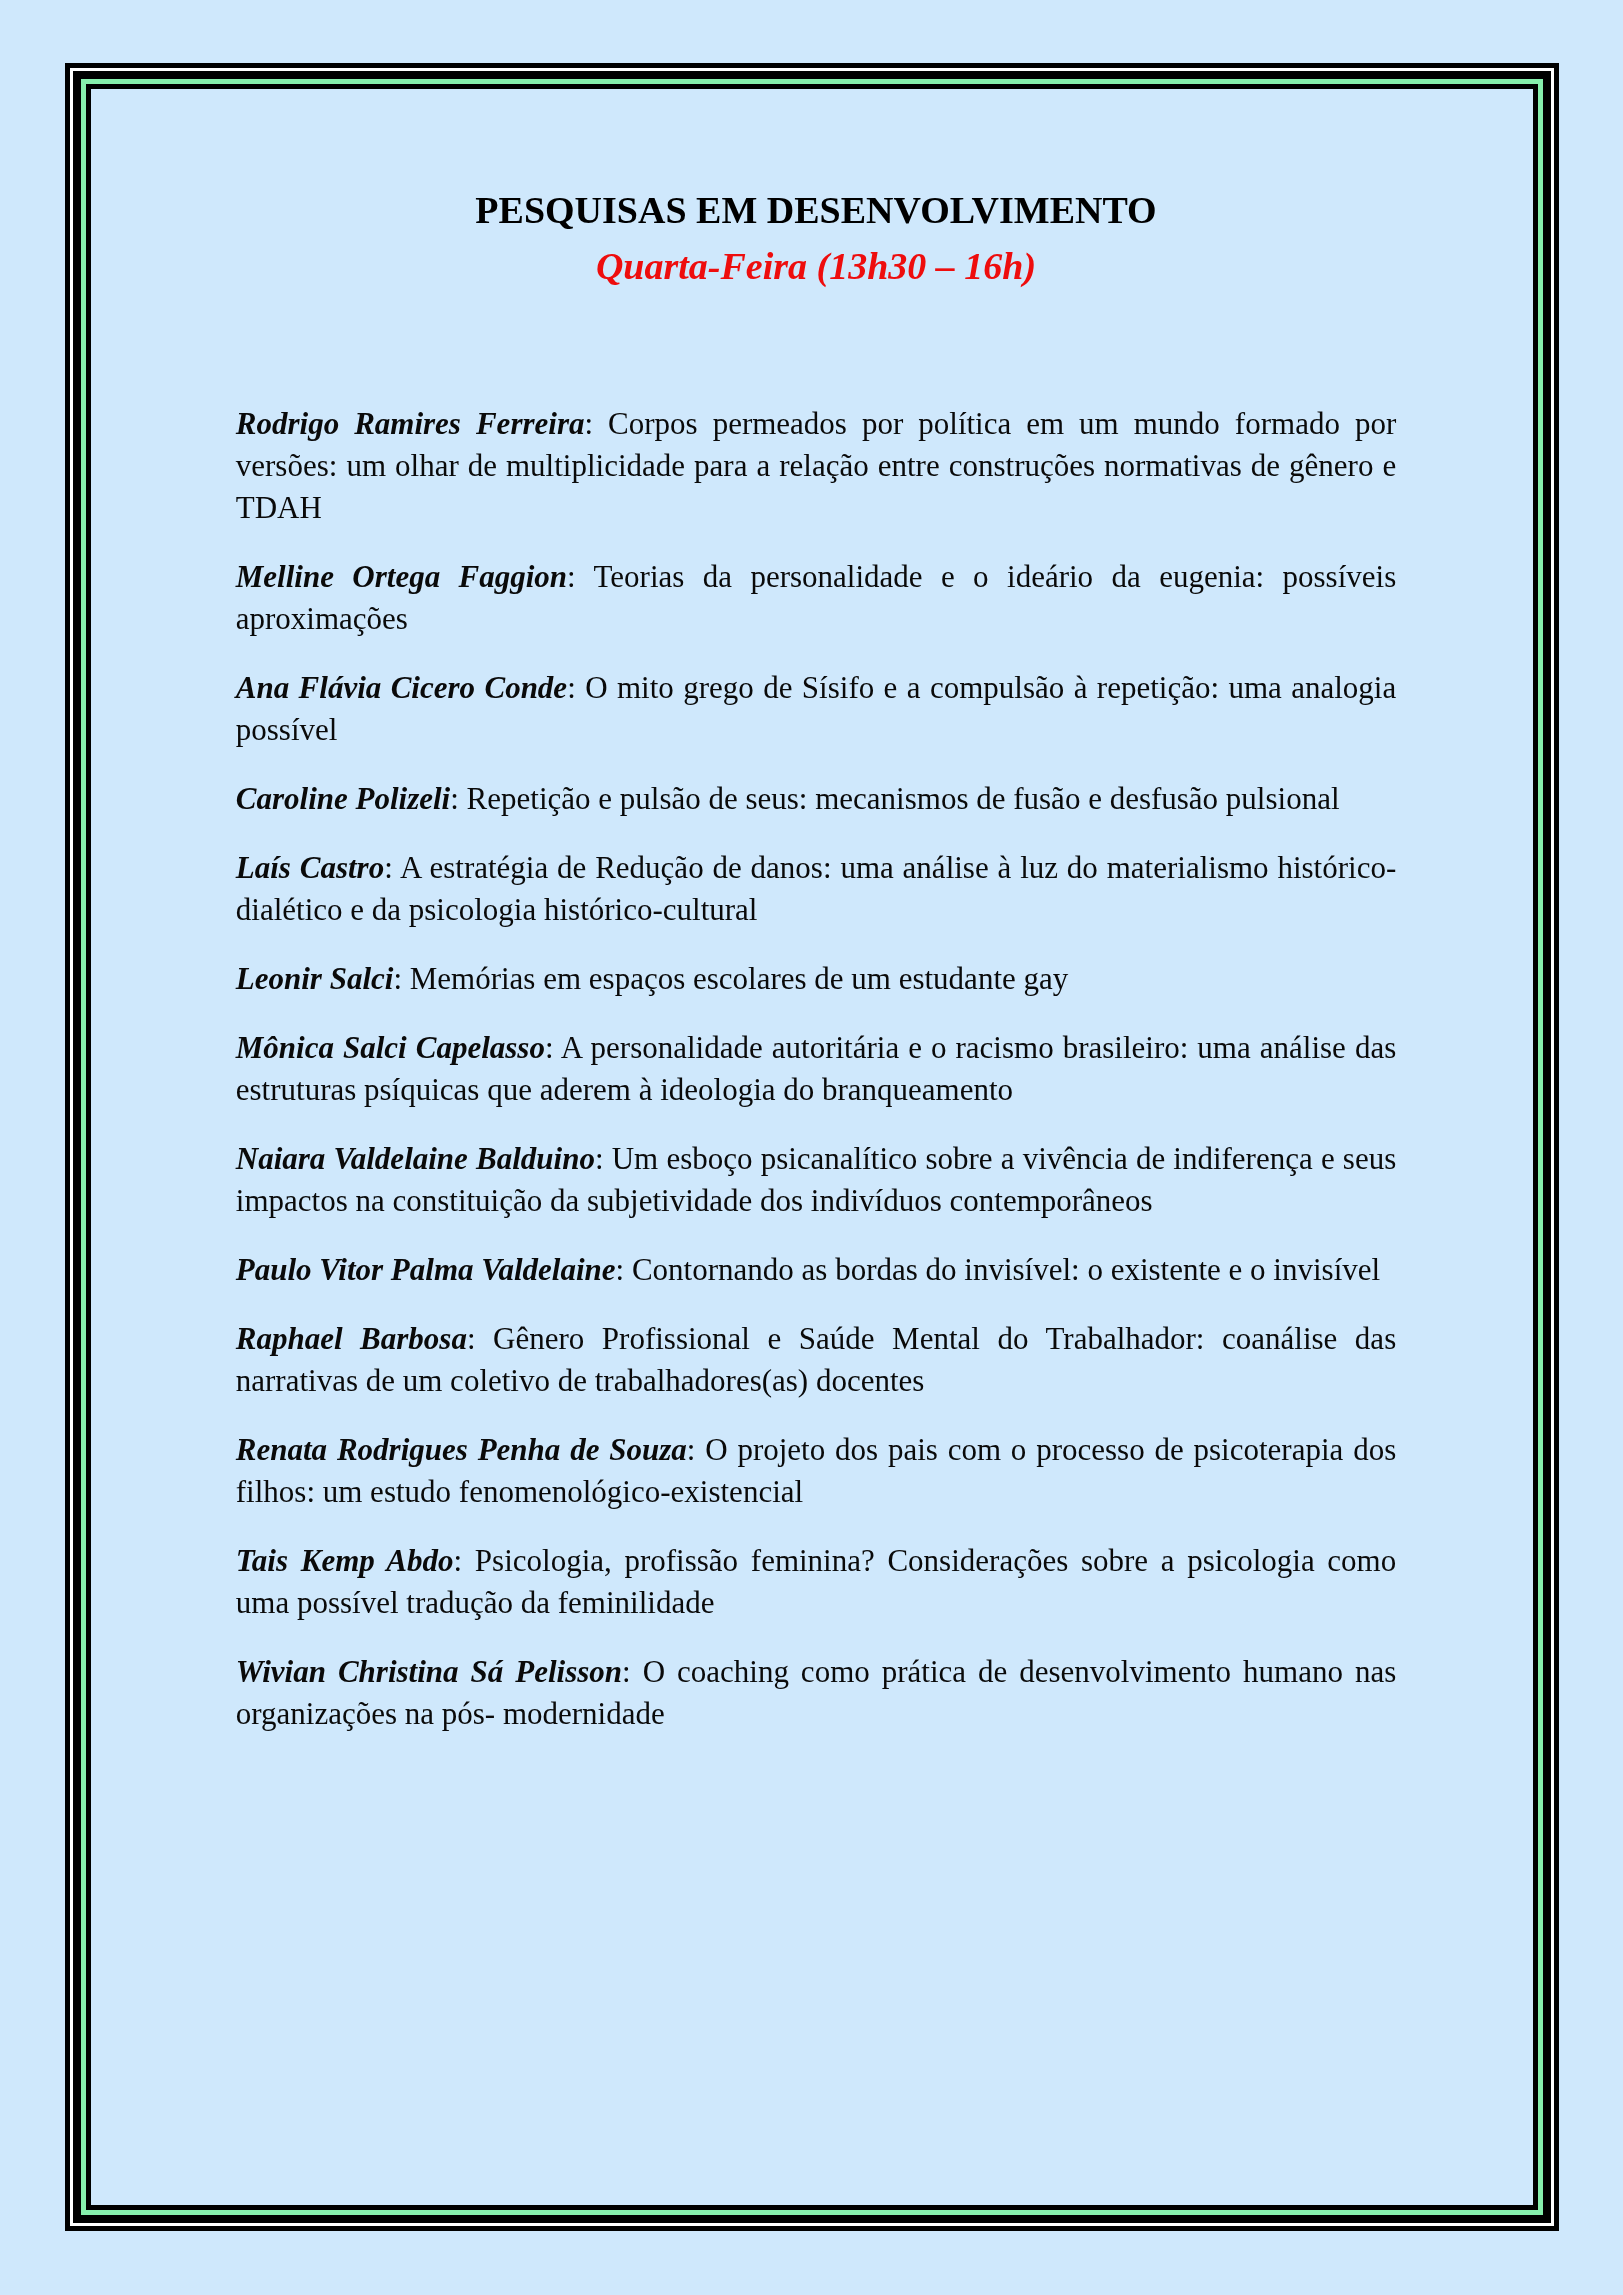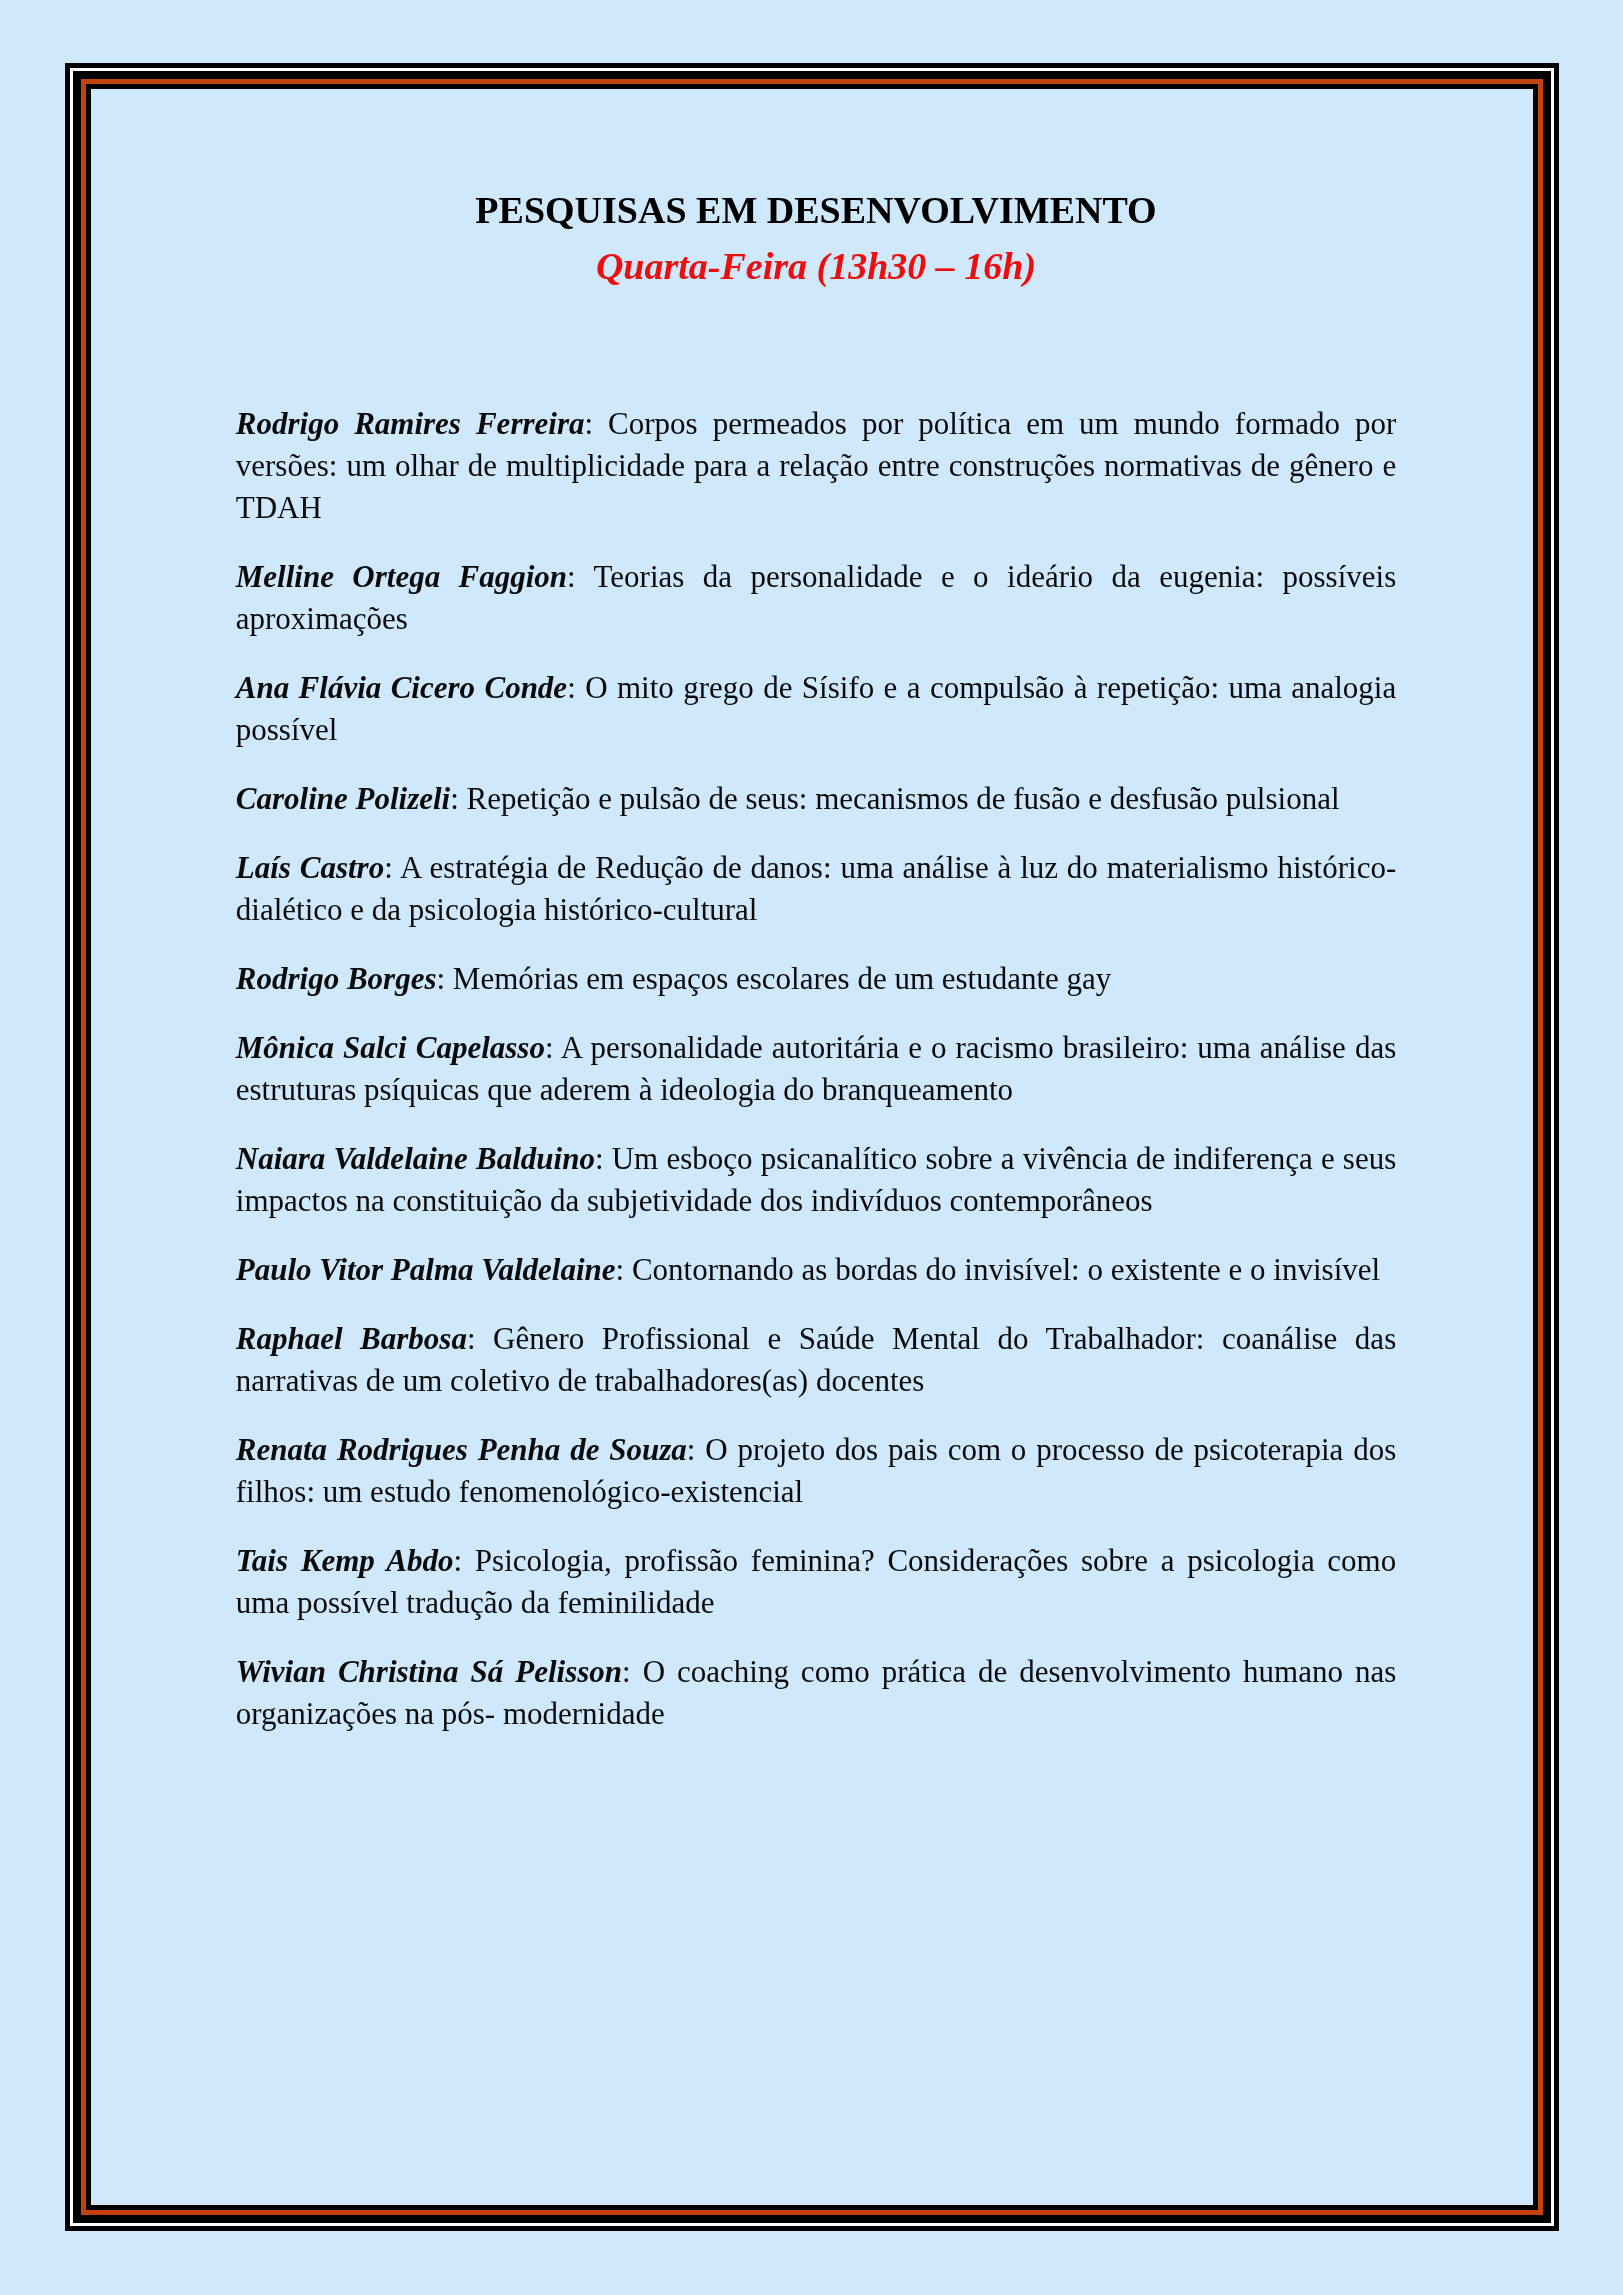--- a/index.html
+++ b/index.html
@@ -19,21 +19,21 @@
     box-sizing: border-box;
     border: 5.9px solid #000;
     background: #ffffff;
     padding: 2.6px;
   }
   .frame-mid {
     width: 100%;
     height: 100%;
     box-sizing: border-box;
     border: 8.5px solid #000;
-    background: #c2410c;
+    background: #86efac;
     padding: 5.2px;
   }
   .frame-inner {
     width: 100%;
     height: 100%;
     box-sizing: border-box;
     border: 5.2px solid #000;
     background: #cfe8fc;
     overflow: hidden;
   }
@@ -82,21 +82,21 @@
           <div class="title">PESQUISAS EM DESENVOLVIMENTO</div>
           <div class="subtitle">Quarta-Feira (13h30 – 16h)</div>
         </div>
 
         <div class="entries">
           <p class="entry"><span class="name">Rodrigo Ramires Ferreira</span><span>: Corpos permeados por política em um mundo formado por versões: um olhar de multiplicidade para a relação entre construções normativas de gênero e TDAH</span></p>
           <p class="entry"><span class="name">Melline Ortega Faggion</span><span>: Teorias da personalidade e o ideário da eugenia: possíveis aproximações</span></p>
           <p class="entry"><span class="name">Ana Flávia Cicero Conde</span><span>: O mito grego de Sísifo e a compulsão à repetição: uma analogia possível</span></p>
           <p class="entry"><span class="name">Caroline Polizeli</span><span>: Repetição e pulsão de seus: mecanismos de fusão e desfusão pulsional</span></p>
           <p class="entry"><span class="name">Laís Castro</span><span>: A estratégia de Redução de danos: uma análise à luz do materialismo histórico-dialético e da psicologia histórico-cultural</span></p>
-          <p class="entry"><span class="name">Rodrigo Borges</span><span>: Memórias em espaços escolares de um estudante gay</span></p>
+          <p class="entry"><span class="name">Leonir Salci</span><span>: Memórias em espaços escolares de um estudante gay</span></p>
           <p class="entry"><span class="name">Mônica Salci Capelasso</span><span>: A personalidade autoritária e o racismo brasileiro: uma análise das estruturas psíquicas que aderem à ideologia do branqueamento</span></p>
           <p class="entry"><span class="name">Naiara Valdelaine Balduino</span><span>: Um esboço psicanalítico sobre a vivência de indiferença e seus impactos na constituição da subjetividade dos indivíduos contemporâneos</span></p>
           <p class="entry"><span class="name">Paulo Vitor Palma Valdelaine</span><span>: Contornando as bordas do invisível: o existente e o invisível</span></p>
           <p class="entry"><span class="name">Raphael Barbosa</span><span>: Gênero Profissional e Saúde Mental do Trabalhador: coanálise das narrativas de um coletivo de trabalhadores(as) docentes</span></p>
           <p class="entry"><span class="name">Renata Rodrigues Penha de Souza</span><span>: O projeto dos pais com o processo de psicoterapia dos filhos: um estudo fenomenológico-existencial</span></p>
           <p class="entry"><span class="name">Tais Kemp Abdo</span><span>: Psicologia, profissão feminina? Considerações sobre a psicologia como uma possível tradução da feminilidade</span></p>
           <p class="entry"><span class="name">Wivian Christina Sá Pelisson</span><span>: O coaching como prática de desenvolvimento humano nas organizações na pós- modernidade</span></p>
         </div>
 
       </div>

